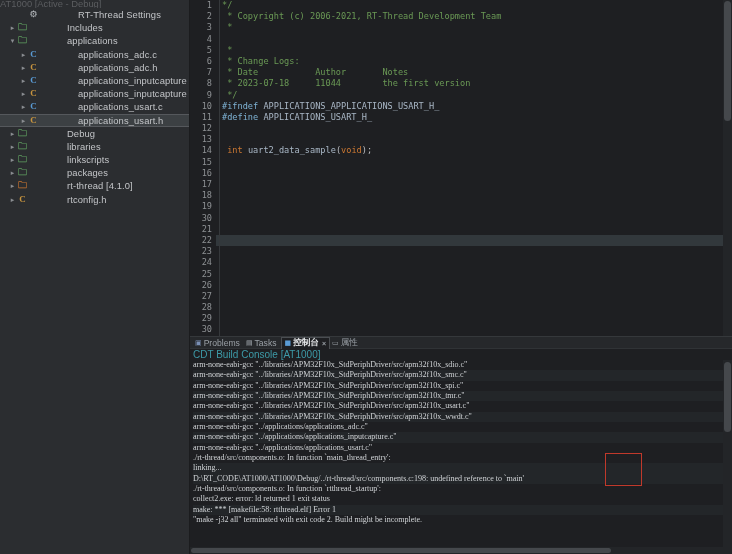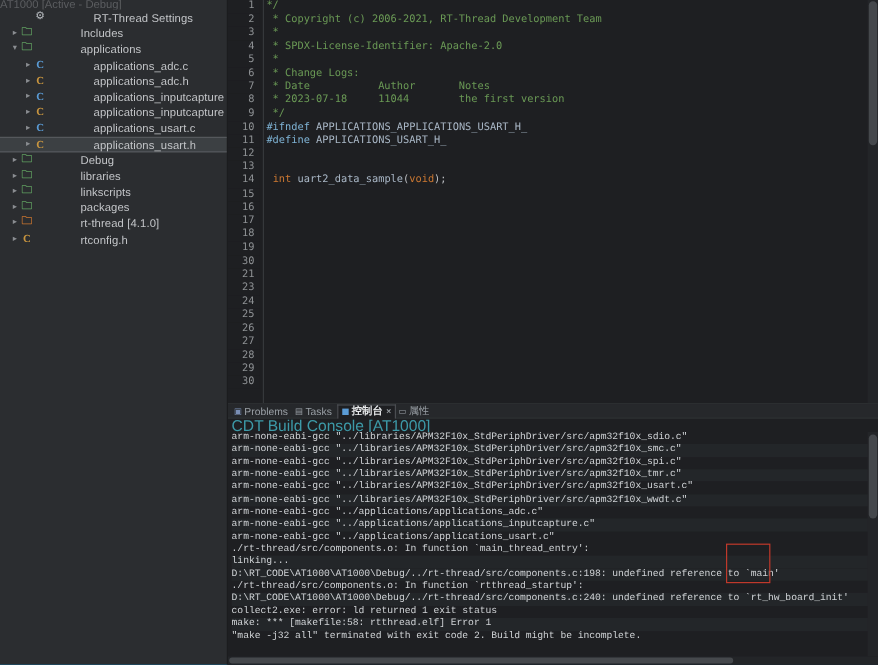--- a/index.html
+++ b/index.html
@@ -177,38 +177,38 @@
     font-weight: bold;
     background: #1e1f22;
     border: 1px solid #4a4d51;
     border-bottom: none;
     height: 12px;
     padding: 0 3px;
   }
   .ptab .closex { margin-left: 3px; color: #9aa0a6; font-size: 7px; }
 
   #console-title {
-    font-size: 13px;
+    font-size: 10px;
     color: #3d9aa8;
     padding: 1px 0 1px 3px;
     height: 11px;
     line-height: 10px;
     white-space: nowrap;
     font-family: "Liberation Sans", sans-serif;
     background: #1e1f22;
   }
   #console-body {
     flex: 1 1 auto;
     position: relative;
     overflow: hidden;
     background: #1e1f22;
     padding-left: 3px;
   }
   .cl {
-    font-family: Liberation Mono, monospace;
+    font-family: Liberation Serif, serif;
     font-size: 8.1px;
     line-height: 10.35px;
     height: 10.35px;
     color: #cfd2d5;
     white-space: pre;
     letter-spacing: -0.05px;
   }
   .cl.alt { background: #232629; }
 
   
@@ -340,38 +340,39 @@
   </div>
 
   <div id="editor-area">
 
     <div id="code-pane">
       <div class="gutter-sep"></div>
       <div id="code-container">
           <div class="code-row"><span class="gutter">1</span><span class="codetext"><span class="c-comment">*/</span></span></div>
           <div class="code-row"><span class="gutter">2</span><span class="codetext"><span class="c-comment"> * Copyright (c) 2006-2021, RT-Thread Development Team</span></span></div>
           <div class="code-row"><span class="gutter">3</span><span class="codetext"><span class="c-comment"> *</span></span></div>
-          <div class="code-row"><span class="gutter">4</span><span class="codetext"><span class="c-comment"> * SPDX-License-Identifier: Apache-2.0</span></span></div>
+          <div class="code-row"><span class="gutter">4</span></div>
           <div class="code-row"><span class="gutter">5</span><span class="codetext"><span class="c-comment"> *</span></span></div>
           <div class="code-row"><span class="gutter">6</span><span class="codetext"><span class="c-comment"> * Change Logs:</span></span></div>
           <div class="code-row"><span class="gutter">7</span><span class="codetext"><span class="c-comment"> * Date           Author       Notes</span></span></div>
           <div class="code-row"><span class="gutter">8</span><span class="codetext"><span class="c-comment"> * 2023-07-18     11044        the first version</span></span></div>
           <div class="code-row"><span class="gutter">9</span><span class="codetext"><span class="c-comment"> */</span></span></div>
           <div class="code-row"><span class="gutter">10</span><span class="codetext"><span class="c-pp">#ifndef</span> <span class="c-plain">APPLICATIONS_APPLICATIONS_USART_H_</span></span></div>
           <div class="code-row"><span class="gutter">11</span><span class="codetext"><span class="c-pp">#define</span> <span class="c-plain">APPLICATIONS_USART_H_</span></span></div>
           <div class="code-row"><span class="gutter">12</span><span class="codetext"><span class="c-plain"></span></span></div>
           <div class="code-row"><span class="gutter">13</span><span class="codetext"><span class="c-plain"></span></span></div>
           <div class="code-row"><span class="gutter">14</span><span class="codetext"> <span class="c-kw">int</span> <span class="c-fn">uart2_data_sample</span>(<span class="c-kw">void</span>);</span></div>
           <div class="code-row"><span class="gutter">15</span><span class="codetext"><span class="c-plain"></span></span></div>
           <div class="code-row"><span class="gutter">16</span><span class="codetext"><span class="c-plain"></span></span></div>
           <div class="code-row"><span class="gutter">17</span><span class="codetext"><span class="c-plain"></span></span></div>
           <div class="code-row"><span class="gutter">18</span><span class="codetext"><span class="c-plain"></span></span></div>
           <div class="code-row"><span class="gutter">19</span><span class="codetext"><span class="c-plain"></span></span></div>
           <div class="code-row"><span class="gutter">30</span><span class="codetext"><span class="c-plain"></span></span></div>
           <div class="code-row"><span class="gutter">21</span><span class="codetext"><span class="c-plain"></span></span></div>
+          <div class="code-row cursor"><span class="gutter">22</span><span class="codetext"><span class="c-plain"></span></span></div>
           <div class="code-row"><span class="gutter">23</span><span class="codetext"><span class="c-plain"></span></span></div>
           <div class="code-row"><span class="gutter">24</span><span class="codetext"><span class="c-plain"></span></span></div>
           <div class="code-row"><span class="gutter">25</span><span class="codetext"><span class="c-plain"></span></span></div>
           <div class="code-row"><span class="gutter">26</span><span class="codetext"><span class="c-plain"></span></span></div>
           <div class="code-row"><span class="gutter">27</span><span class="codetext"><span class="c-plain"></span></span></div>
           <div class="code-row"><span class="gutter">28</span><span class="codetext"><span class="c-plain"></span></span></div>
           <div class="code-row"><span class="gutter">29</span><span class="codetext"><span class="c-plain"></span></span></div>
           <div class="code-row"><span class="gutter">30</span><span class="codetext"><span class="c-plain"></span></span></div>
         </div>
       <div id="editor-scroll">
@@ -408,21 +409,20 @@
             <div class="cl alt">arm-none-eabi-gcc "../libraries/APM32F10x_StdPeriphDriver/src/apm32f10x_tmr.c"</div>
             <div class="cl">arm-none-eabi-gcc "../libraries/APM32F10x_StdPeriphDriver/src/apm32f10x_usart.c"</div>
             <div class="cl alt">arm-none-eabi-gcc "../libraries/APM32F10x_StdPeriphDriver/src/apm32f10x_wwdt.c"</div>
             <div class="cl">arm-none-eabi-gcc "../applications/applications_adc.c"</div>
             <div class="cl alt">arm-none-eabi-gcc "../applications/applications_inputcapture.c"</div>
             <div class="cl">arm-none-eabi-gcc "../applications/applications_usart.c"</div>
             <div class="cl">./rt-thread/src/components.o: In function `main_thread_entry':</div>
             <div class="cl alt">linking...</div>
             <div class="cl alt">D:\RT_CODE\AT1000\AT1000\Debug/../rt-thread/src/components.c:198: undefined reference to `main'</div>
             <div class="cl">./rt-thread/src/components.o: In function `rtthread_startup':</div>
-            <div class="cl alt">D:\RT_CODE\AT1000\AT1000\Debug/../rt-thread/src/components.c:240: undefined reference to `rt_hw_board_init'</div>
             <div class="cl">collect2.exe: error: ld returned 1 exit status</div>
             <div class="cl alt">make: *** [makefile:58: rtthread.elf] Error 1</div>
             <div class="cl">"make -j32 all" terminated with exit code 2. Build might be incomplete.</div>
           </div>
         <div id="console-scroll">
           <div class="thumb"></div>
         </div>
       </div>
       <div id="console-hscroll">
         <div class="thumb"></div>

